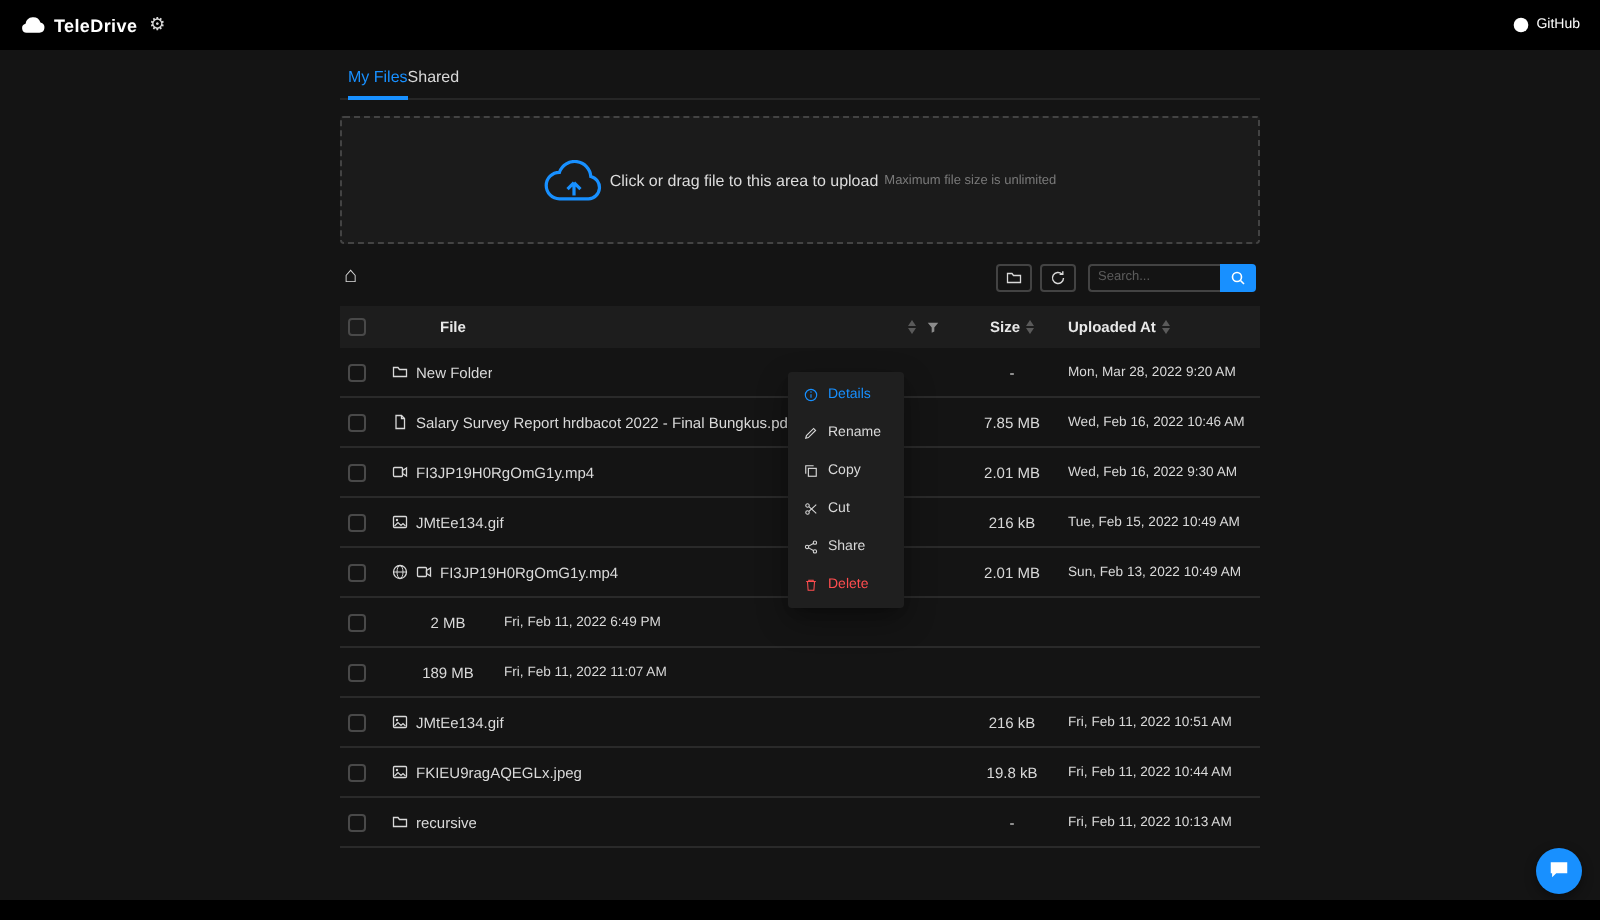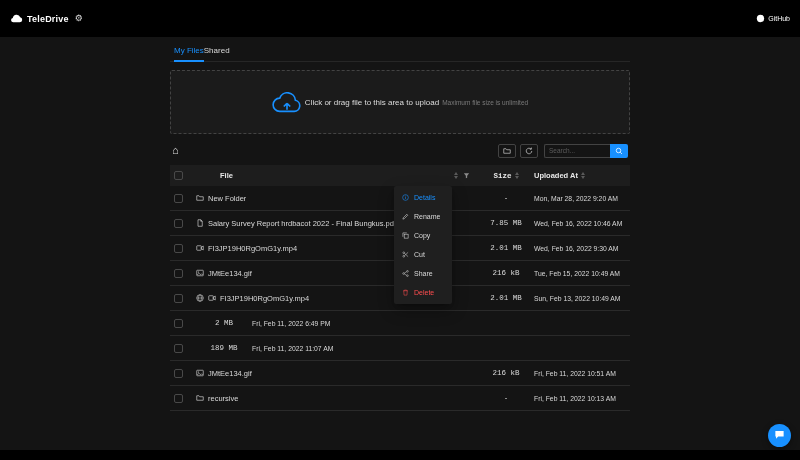--- a/index.html
+++ b/index.html
@@ -1,21 +1,21 @@
 <!DOCTYPE html>
 <html><head>
 <meta charset="utf-8">
 <style>
   * { margin:0; padding:0; box-sizing:border-box; }
   html,body { width:800px; height:460px; }
   body { background:#000; font-family:"Liberation Sans", sans-serif; }
   .page { position:relative; width:800px; height:460px; background:#141414; overflow:hidden; }
 
   
-  .topbar { height:37px; background:#000; display:flex; align-items:center; justify-content:space-between; padding:0 10px; }
+  .topbar { height:25px; background:#000; display:flex; align-items:center; justify-content:space-between; padding:0 10px; }
   .brand { display:flex; align-items:center; gap:4px; color:#fff; cursor:pointer; }
   .logo { display:flex; color:#fff; }
   .brand-name { font-size:9px; font-weight:bold; color:#fff; letter-spacing:.2px; }
   .gear { font-size:9px; color:#d9d9d9; margin-left:2px; line-height:1; cursor:pointer; }
   .header-right { display:flex; align-items:center; gap:3px; color:#fff; cursor:pointer; }
   .gh-label { font-size:7px; color:#fff; }
 
   .container { width:460px; margin:0 auto; }
 
   
@@ -48,21 +48,21 @@
   .table { margin-top:7px; font-size:7.5px; color:#d9d9d9; }
   .thead { display:flex; align-items:center; height:21px; background:#1d1d1d; font-weight:bold; color:#e8e8e8; padding:0 4px; }
   .trow  { display:flex; align-items:center; height:25px; border-bottom:1px solid #2a2a2a; padding:0 4px; }
   .th-check,.td-check { width:22px; display:flex; align-items:center; }
   .cb { width:9px; height:9px; border:1px solid #494949; border-radius:2px; background:transparent; display:inline-block; cursor:pointer; }
   .th-name { flex:1; display:flex; align-items:center; gap:3px; min-width:0;padding-left:24px; }
   .hdr-icons { margin-left:auto; display:flex; align-items:center; gap:5px; padding-right:8px; }
   .td-name { flex:1; display:flex; align-items:center; gap:4px; min-width:0; overflow:hidden; white-space:nowrap; cursor:pointer; }
   .ficon { display:flex; color:#d9d9d9; flex:none; }
   .fname { overflow:hidden; text-overflow:ellipsis; }
-  .th-size,.td-size { width:56px; display:flex; align-items:center; justify-content:center; gap:3px; text-align:center;font-family:Liberation Mono, monospace; }
+  .th-size,.td-size { width:56px; display:flex; align-items:center; justify-content:center; gap:3px; text-align:center; }
   .th-date,.td-date { width:92px; display:flex; align-items:center; gap:3px; white-space:nowrap; }
   .td-date { font-size:6.8px; }
   .sorter { display:flex; flex-direction:column; align-items:center; gap:1px; cursor:pointer; }
   .caret-up   { width:0; height:0; border-left:2.5px solid transparent; border-right:2.5px solid transparent; border-bottom:3px solid #5a5a5a; }
   .caret-down { width:0; height:0; border-left:2.5px solid transparent; border-right:2.5px solid transparent; border-top:3px solid #5a5a5a; }
   .filter { color:#8c8c8c; display:flex; cursor:pointer; }
 
   
   .context-menu { position:absolute; left:394px; top:186px; width:58px; background:#1f1f1f; border-radius:2px;
                   box-shadow:0 3px 6px -4px rgba(0,0,0,.48), 0 6px 16px 0 rgba(0,0,0,.32); padding:2px 0; z-index:20; }
@@ -304,20 +304,38 @@
                   <circle cx="5" cy="6" r="1.2" fill="currentColor"></circle>
                   <path d="M2.5 12l3.5-3.5 3 3 2-2 2.5 2.5" fill="none" stroke="currentColor" stroke-width="1.2"></path>
                 </svg>
               </span>
       <span class="fname">JMtEe134.gif</span>
     </span>
     <span class="td-size">216 kB</span>
     <span class="td-date">Fri, Feb 11, 2022 10:51 AM</span>
   </div>
 
+  <div class="trow">
+    <span class="td-check">
+      <span class="cb"></span>
+    </span>
+    <span class="td-name">
+
+      <span class="ficon type-icon">
+                <svg viewBox="0 0 16 16" width="8" height="8">
+                  <rect x="1.5" y="2.5" width="13" height="11" rx="1" fill="none" stroke="currentColor" stroke-width="1.3"></rect>
+                  <circle cx="5" cy="6" r="1.2" fill="currentColor"></circle>
+                  <path d="M2.5 12l3.5-3.5 3 3 2-2 2.5 2.5" fill="none" stroke="currentColor" stroke-width="1.2"></path>
+                </svg>
+              </span>
+      <span class="fname">FKIEU9ragAQEGLx.jpeg</span>
+    </span>
+    <span class="td-size">19.8 kB</span>
+    <span class="td-date">Fri, Feb 11, 2022 10:44 AM</span>
+  </div>
 
   <div class="trow">
     <span class="td-check">
       <span class="cb"></span>
     </span>
     <span class="td-name">
 
       <span class="ficon type-icon">
                 <svg viewBox="0 0 16 16" width="8" height="8">
                   <path d="M1.5 3.5h4.5l1.5 2h7v7h-13z" fill="none" stroke="currentColor" stroke-width="1.3"></path>

